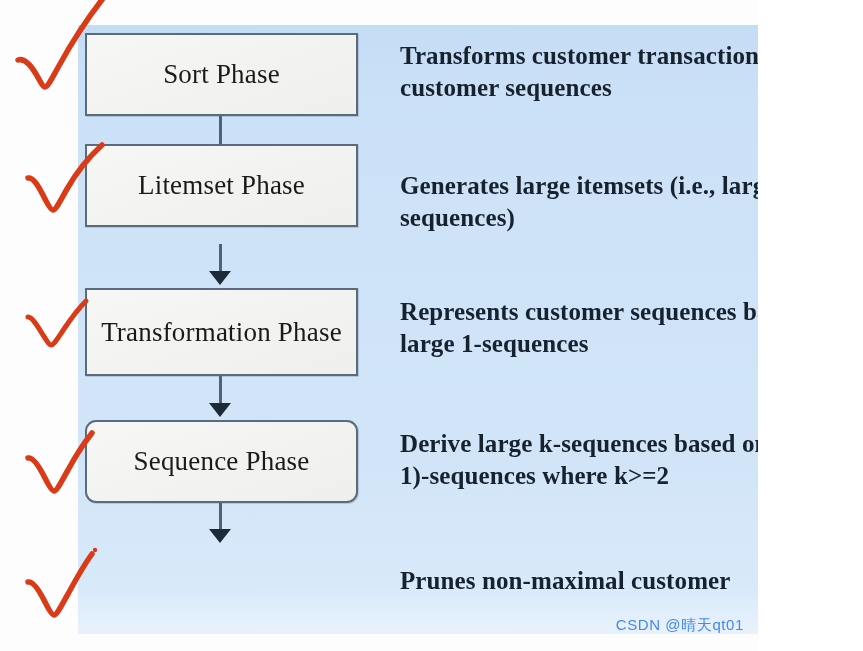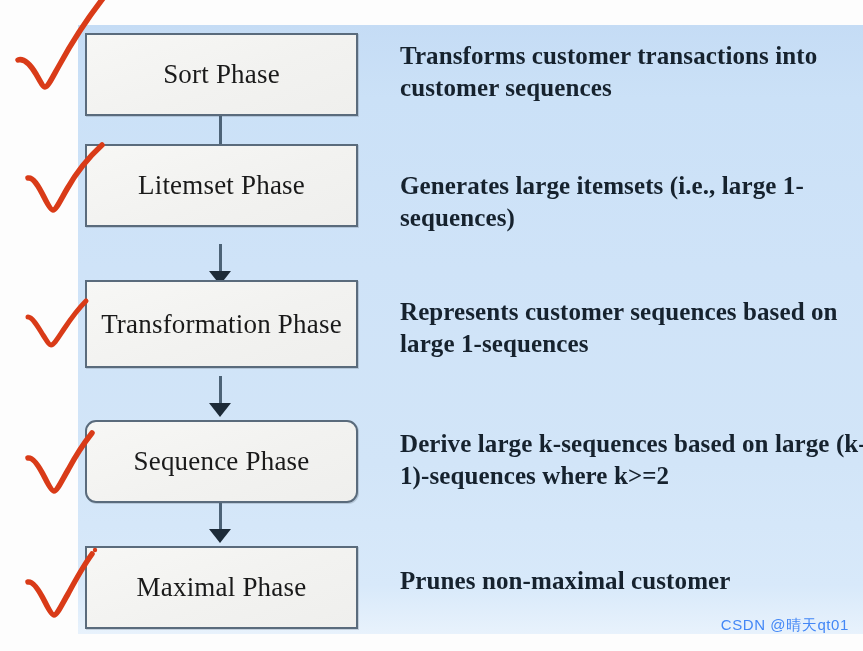--- a/index.html
+++ b/index.html
@@ -11,21 +11,21 @@
     width: 863px;
     height: 651px;
     font-family: "Liberation Serif", "DejaVu Serif", serif;
     overflow: hidden;
     position: relative;
   }
 
   #canvas {
     position: absolute;
     left: 0; top: 0;
-    width: 863px;
+    width: 758px;
     height: 651px;
     background: #fdfdfd;
     overflow: hidden;
   }
 
   
   #blue-panel {
     position: absolute;
     left: 78px;
     top: 25px;
@@ -122,37 +122,34 @@
   <div class="connector" style="top:116px; height:30px;"></div>
   <div class="arrow-head" style="top:144px;"></div>
 
   <div class="phase-box" style="top:144px; height:83px;">
     <span>Litemset Phase</span>
   </div>
 
   <div class="connector" style="top:244px; height:29px;"></div>
   <div class="arrow-head" style="top:271px;"></div>
 
-  <div class="phase-box two-line" style="top:280px; height:88px;text-align:right;">
+  <div class="phase-box two-line" style="top:288px; height:88px;text-align:right;">
     <span>Transformation Phase</span>
   </div>
 
   <div class="connector" style="top:376px; height:29px;"></div>
   <div class="arrow-head" style="top:403px;"></div>
 
   <div class="phase-box" style="top:420px; height:83px;border-radius:11px;">
     <span>Sequence Phase</span>
   </div>
 
   <div class="connector" style="top:503px; height:28px;"></div>
   <div class="arrow-head" style="top:529px;"></div>
 
-  <div class="phase-box" style="top:546px; height:83px;">
-    <span>Maximal Phase</span>
-  </div>
 
   <div class="desc" style="top:40px;">Transforms customer transactions into customer sequences</div>
 
   <div class="desc" style="top:170px;">Generates large itemsets (i.e., large 1-sequences)</div>
 
   <div class="desc" style="top:296px;">Represents customer sequences based on large 1-sequences</div>
 
   <div class="desc" style="top:428px; width:478px;">Derive large k-sequences based on large (k-1)-sequences where k&gt;=2</div>
 
   <div class="desc" style="top:565px;">Prunes non-maximal customer</div>

